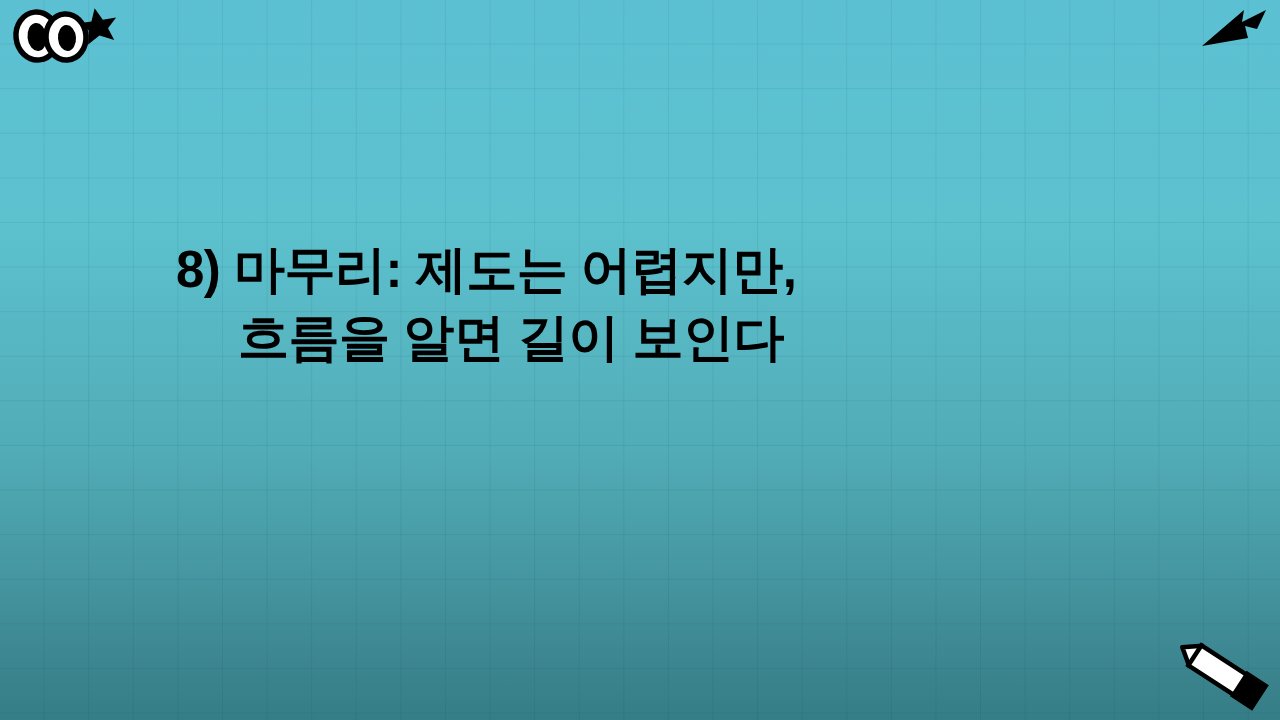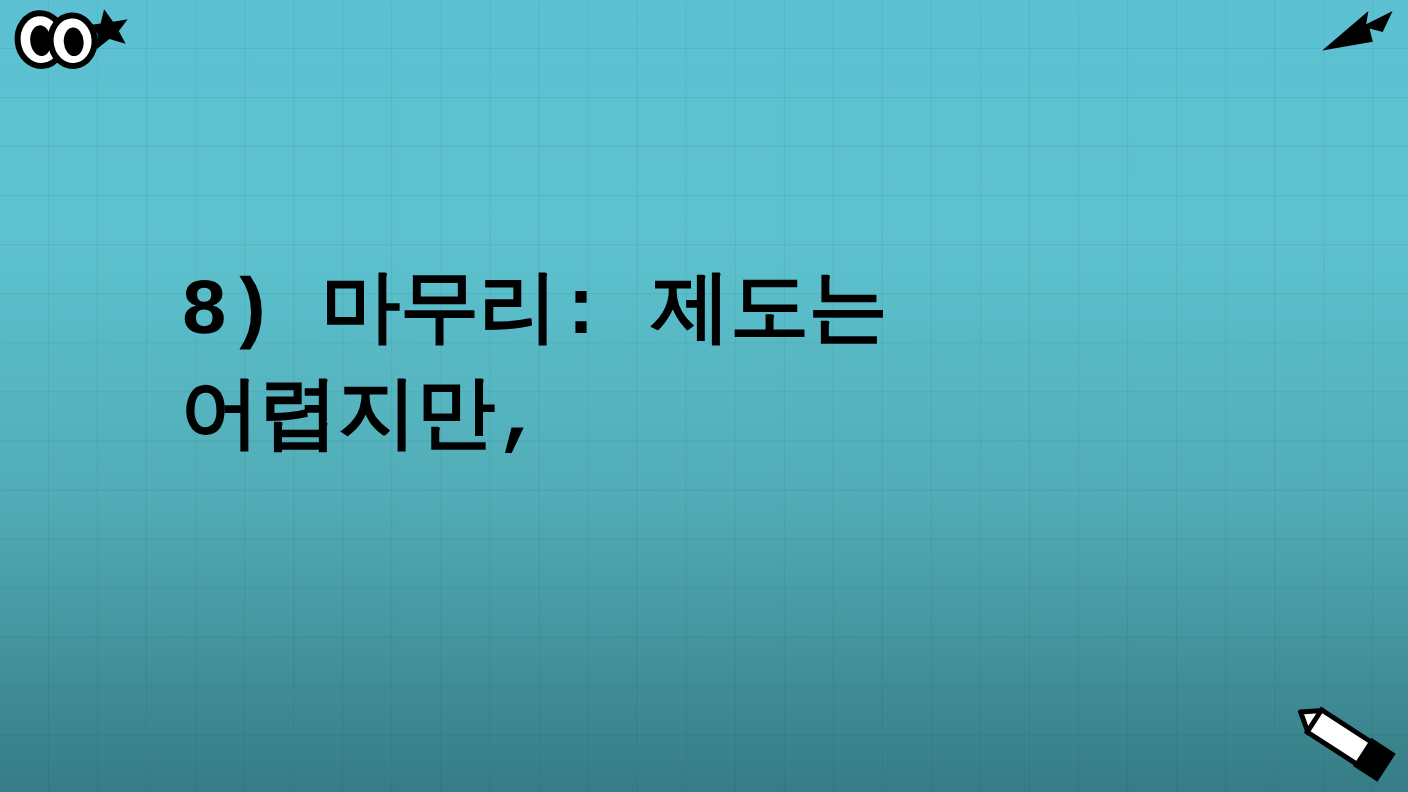--- a/index.html
+++ b/index.html
@@ -53,29 +53,29 @@
   
   .deco { position:absolute; }
 
   #logo-eyes   { left:8px;  top:4px;  width:110px; height:62px; }
   #arrow-mark  { right:10px; top:2px;  width:72px;  height:52px; }
   #pencil-mark { right:6px;  bottom:4px; width:110px; height:78px; }
 
   
   #headline {
     position:absolute;
-    left:4px;
+    left:16px;
     right:0;
     top:236px;
     padding:0 150px;
     text-align:center;
     color:#000000;
-    font-family:Liberation Mono, monospace;
+    font-family:Liberation Sans, sans-serif;
     font-weight:700;
-    font-size:72px;
+    font-size:51px;
     line-height:1.34;
     letter-spacing:-0.5px;
     word-break:keep-all;
   }
   #headline .ln { display:block; }
   #headline .ln1 { text-align:left; margin-left:10px; }
   #headline .ln2 { text-align:left; margin-left:72px; }
 </style>
 </head>
 <body>
@@ -112,15 +112,16 @@
       <g transform="rotate(33 55 39)">
         <path d="M8 34 L24 22 L24 46 Z" fill="#ffffff" stroke="#000000" stroke-width="4.5" stroke-linejoin="round"></path>
         <rect x="23" y="22" width="56" height="24" fill="#ffffff" stroke="#000000" stroke-width="4.5"></rect>
         <rect x="77" y="21" width="22" height="26" fill="#000000" stroke="#000000" stroke-width="4.5"></rect>
       </g>
     </svg>
   </div>
 
   <h1 id="headline">
     <span class="ln ln1">8) 마무리: 제도는 어렵지만,</span>
+    <span class="ln ln2">흐름을 알면 길이 보인다</span>
   </h1>
 
 </div>
 
 </body></html>

